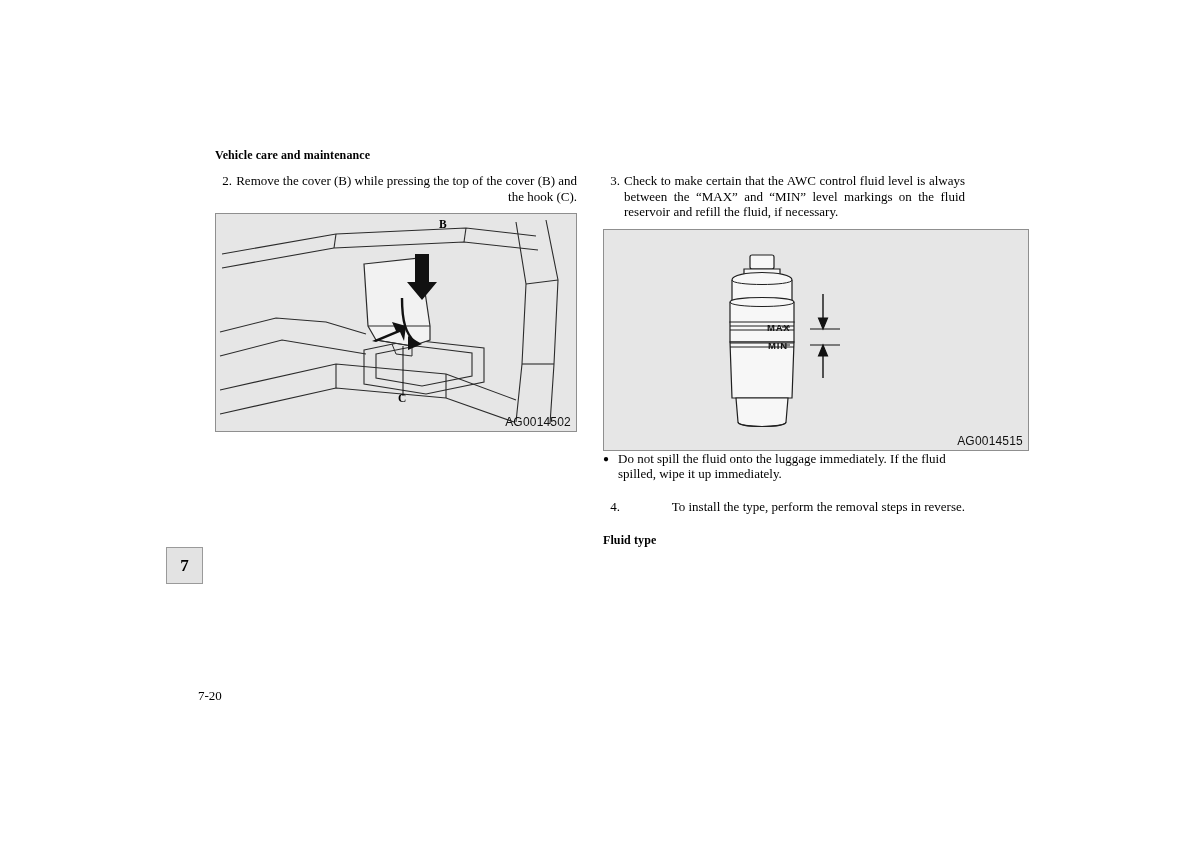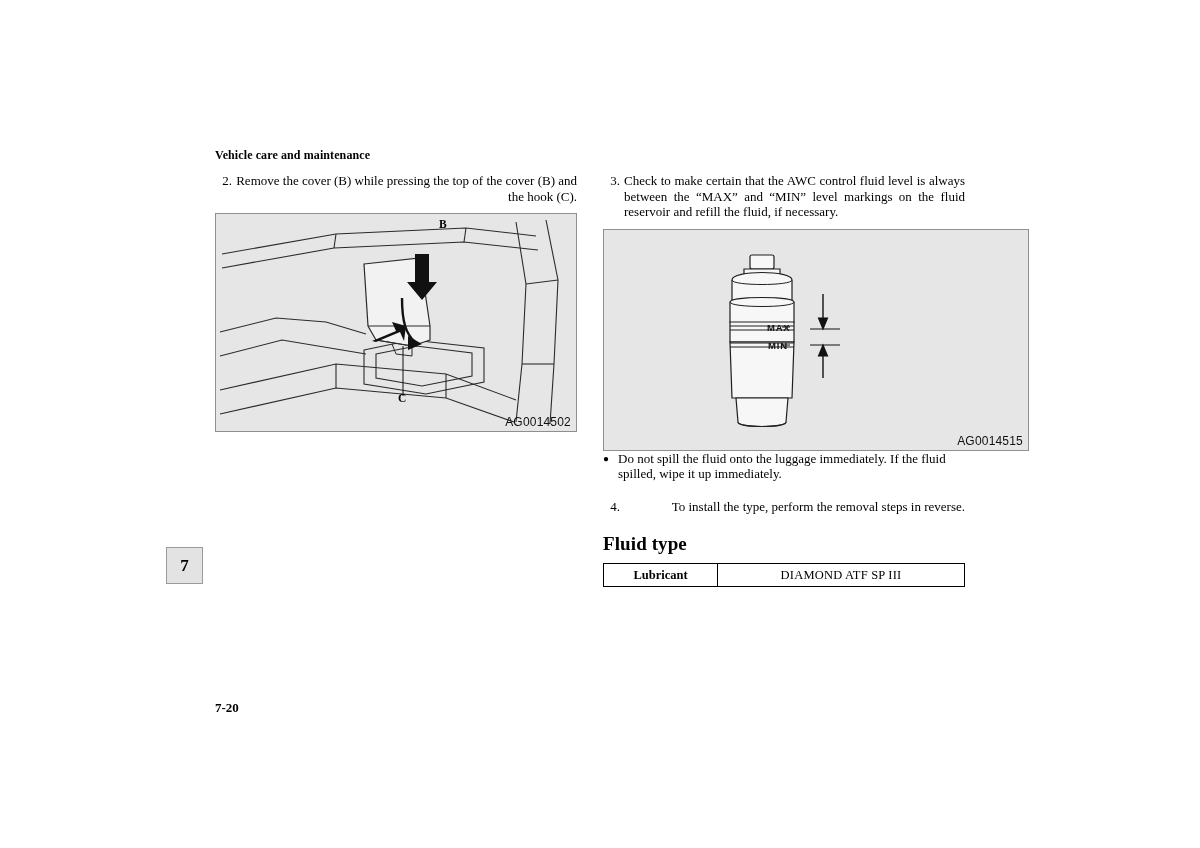--- a/index.html
+++ b/index.html
@@ -111,21 +111,21 @@
     flex: none;
     font-size: 10px;
     line-height: 16px;
   }
   .note-body .txt { flex: 1; text-align: left; }
 
   .step-4 { margin-top: 17px; }
 
   .fluid-title {
     margin-top: 19px;
-    font-size: 19px;
+    font-size: 12px;
     font-weight: bold;
     letter-spacing: .1px;
   }
   
   .fluid-table {
     margin-top: 8px;
     width: 362px;
     border-collapse: collapse;
     font-size: 12.5px;
   }
@@ -155,25 +155,24 @@
     box-sizing: border-box;
     display: flex;
     align-items: center;
     justify-content: center;
     font-weight: bold;
     font-size: 17px;
   }
   
   .page-number {
     position: absolute;
-    left: 215px;
+    left: 198px;
     top: 688px;
-    font-weight: bold;
+    font-weight: normal;
     font-size: 13px;
-    margin-top: 12px;
   }
   svg { display: block; }
 </style>
 </head>
 <body>
 
 <div class="page">
 
   <div class="section-header">Vehicle care and maintenance</div>
 
@@ -312,26 +311,18 @@
       <div class="txt">Do not spill the fluid onto the luggage immediately. If the fluid spilled, wipe it up immediately.</div>
     </div>
 
     <div class="step step-4">
       <div class="num">4.</div>
       <div class="txt nojust">To install the type, perform the removal steps in reverse.</div>
     </div>
 
     <div class="fluid-title">Fluid type</div>
 
-    <table class="fluid-table">
-      <tbody>
-        <tr>
-          <td class="key">Lubricant</td>
-          <td class="val">DIAMOND ATF SP III</td>
-        </tr>
-      </tbody>
-    </table>
   </div>
 
   <div class="chapter-tab">7</div>
   <div class="page-number">7-20</div>
 
 </div>
 
 </body></html>

